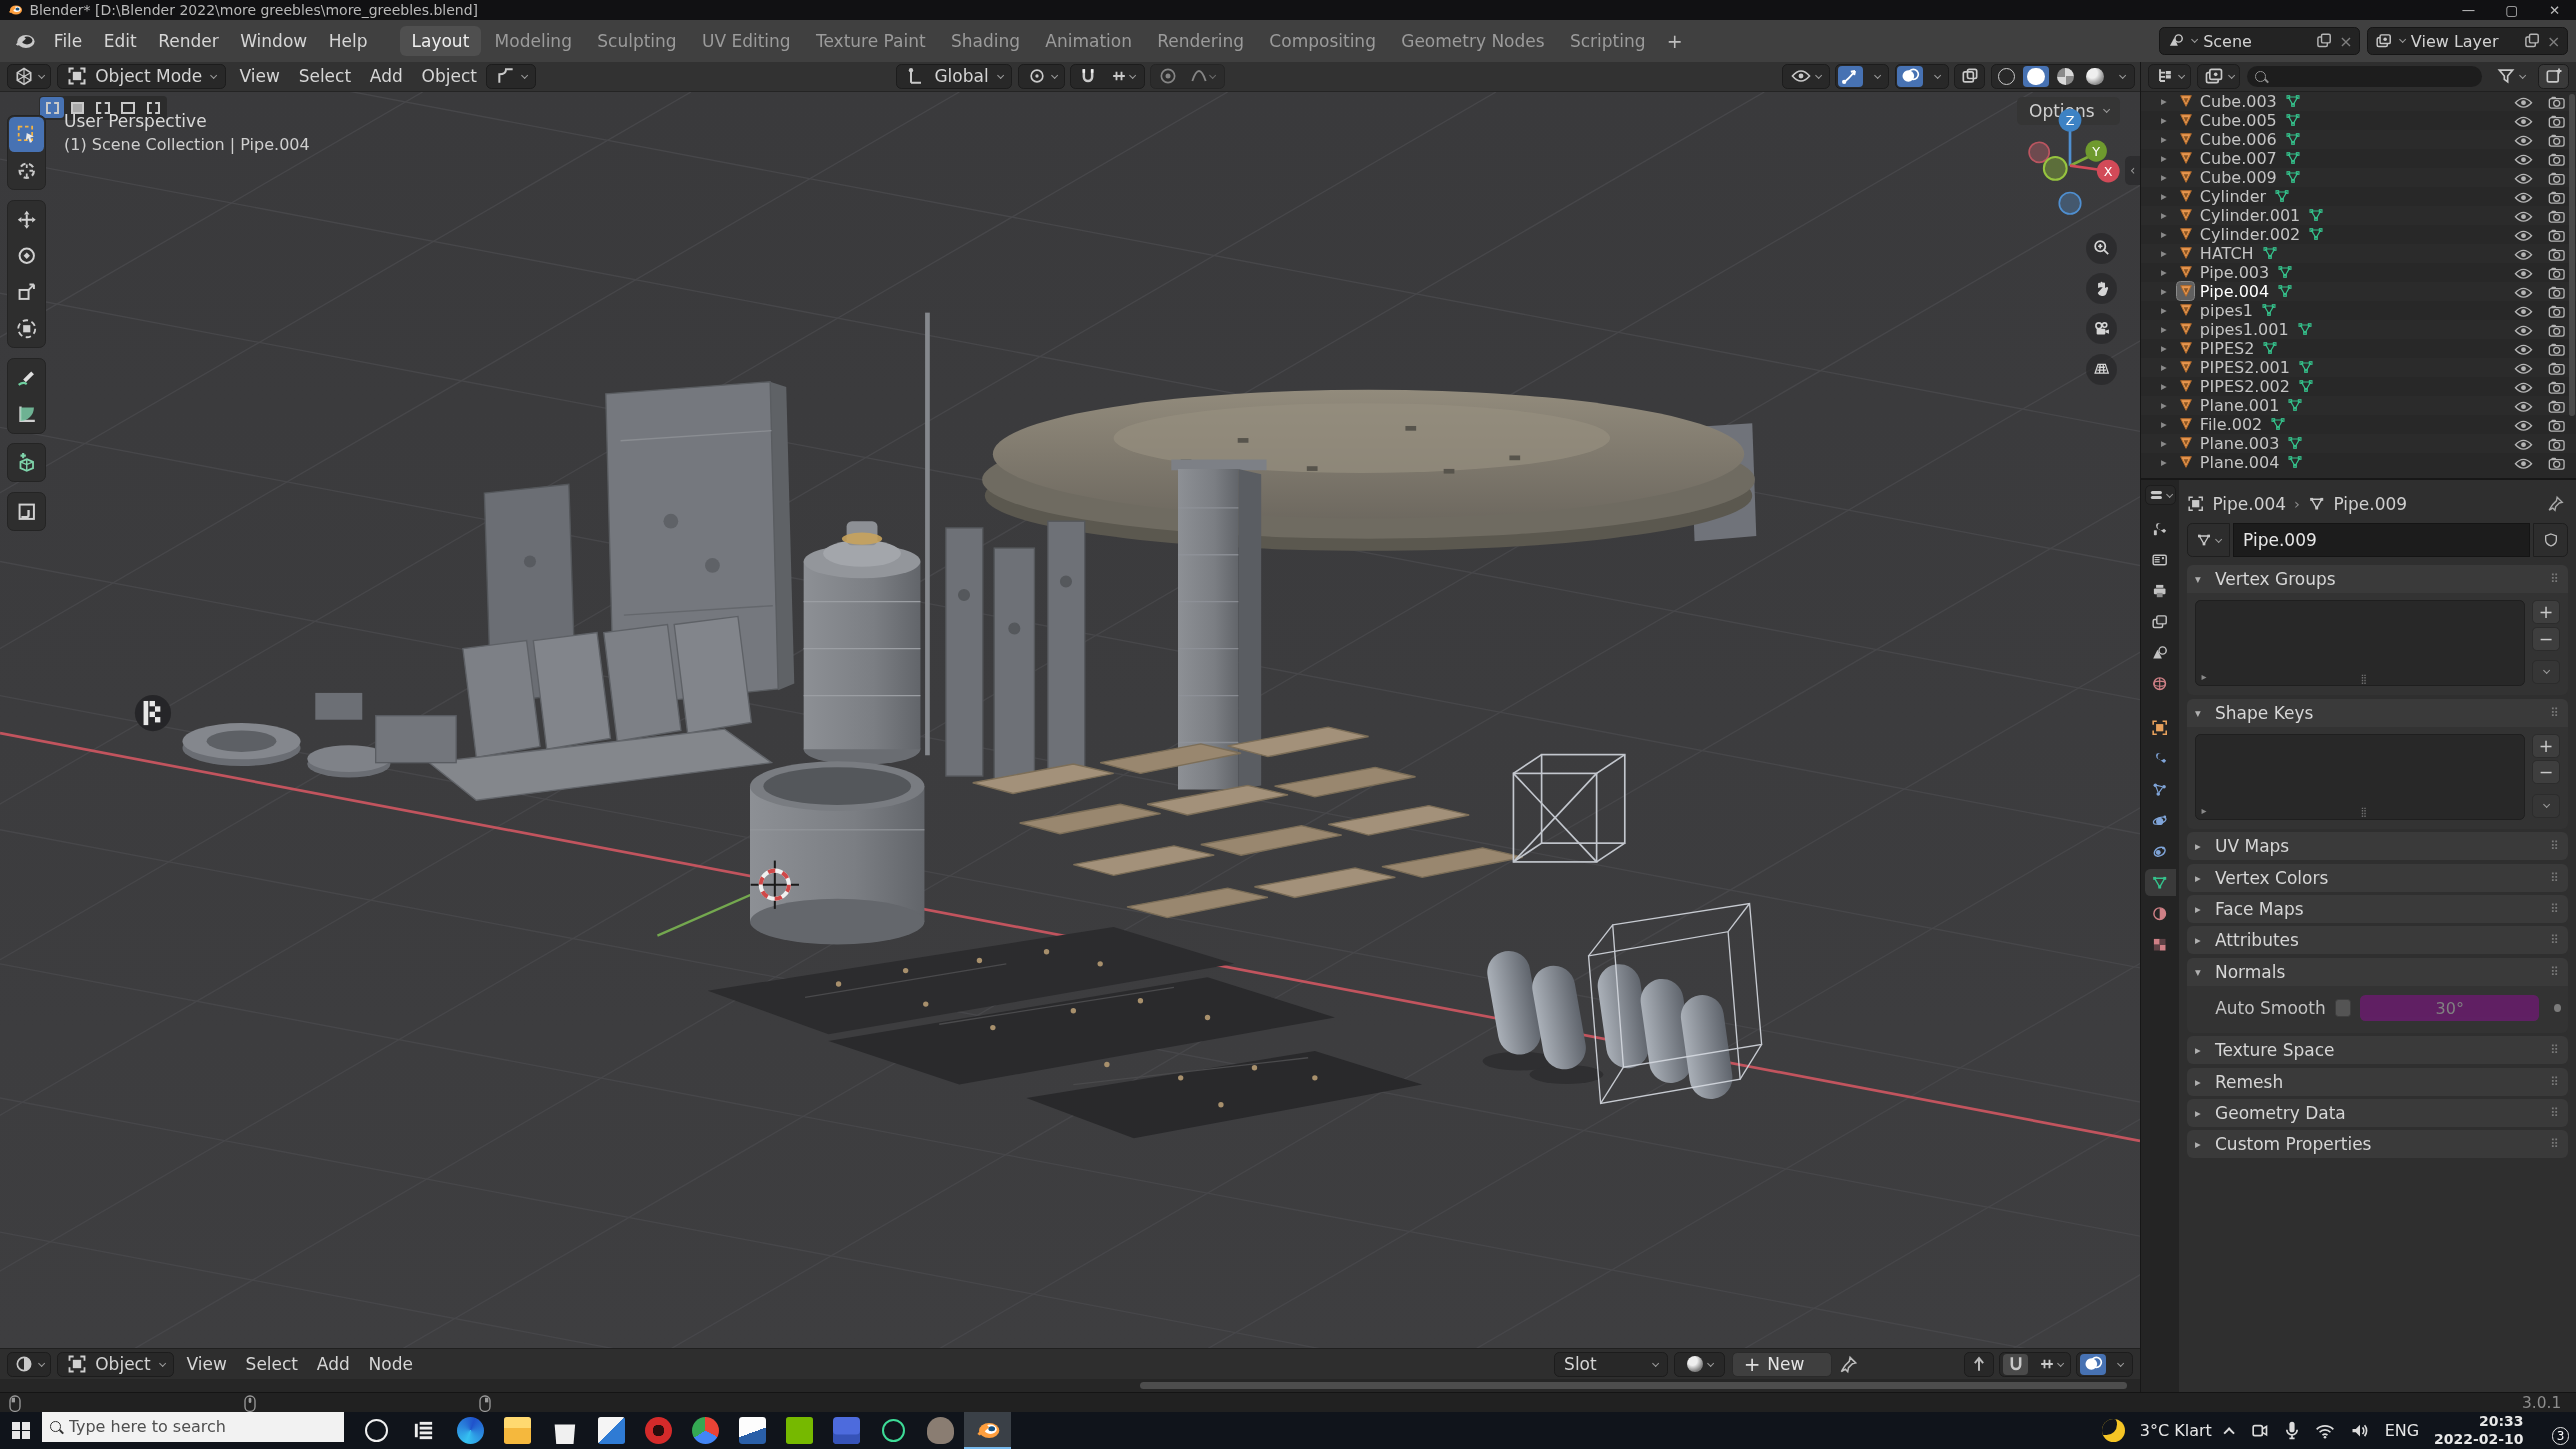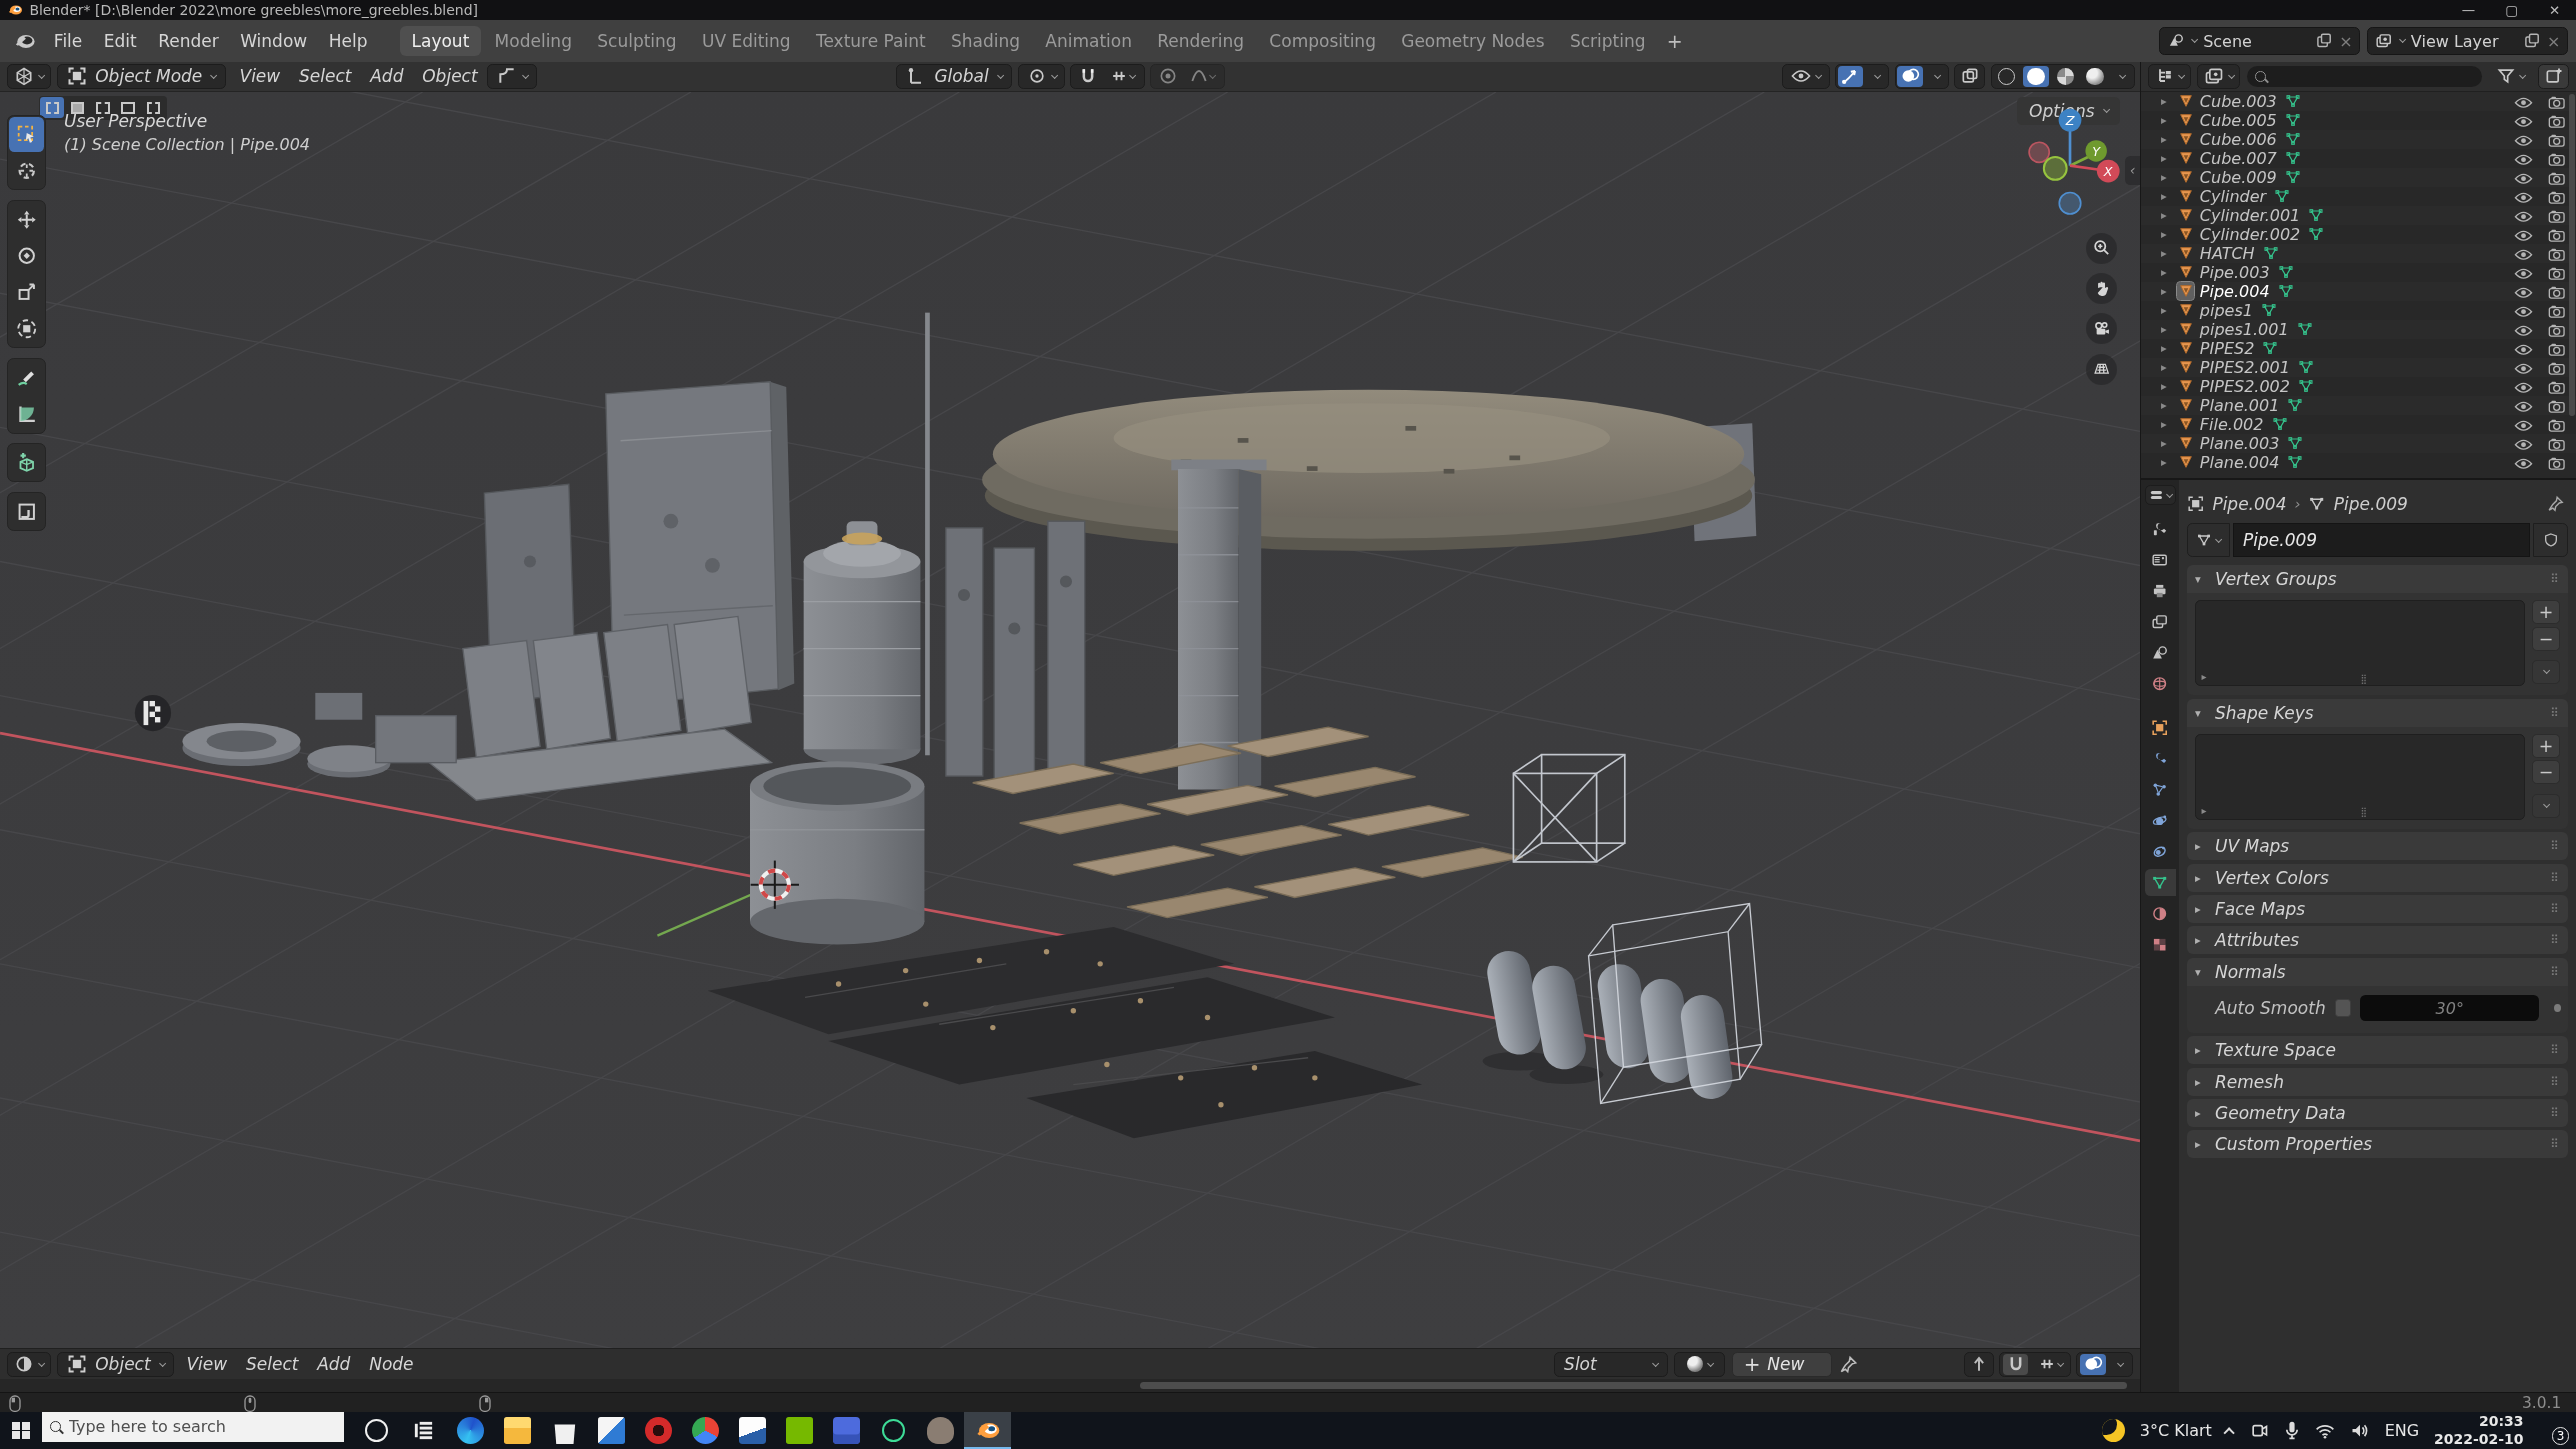--- a/index.html
+++ b/index.html
@@ -32,21 +32,21 @@
   .tab.active { background:#4f4f4f; color:#efefef; }
   .tab.add { color:#bdbdbd; font-size:19px; padding:2.7px 8px; }
   .topright { margin-left:auto; display:flex; gap:6.7px; }
   .scene-widget { display:flex; align-items:center; gap:6.7px; background:#232323; border:0.7px solid #161616;
                   border-radius:5.4px; height:28px; padding:0 6.7px; width:201px; }
   .scene-widget .lbl { color:#d2d2d2; font-size:16px; flex:1; }
   .mini-ic { width:17.4px; height:17.4px; }
   .xmark { color:#7e7e7e; font-size:16px; }
 
   
-  .main { display:flex; height:1330px;font-style:italic; }
+  .main { display:flex; height:1330px; }
   .vp-col { width:2140px; display:flex; flex-direction:column; background:#3b3b3d; }
   .vp-header { height:29.5px; background:#323232; border-bottom:1.3px solid #242424; display:flex;
                align-items:center; padding:0 6.7px; position:relative; z-index:5; }
   .vp-header .menus { display:flex; margin-left:4px; }
   .vp-header .menu-item { padding:1.3px 9.4px; font-size:17px; }
   .hdr-center { position:absolute; left:896px; display:flex; align-items:center; gap:5.4px; }
   .hdr-right { position:absolute; right:5.4px; display:flex; align-items:center; gap:5.4px; }
   .tool-ic { width:20px; height:20px; }
   .shade-dot { width:17.4px; height:17.4px; border-radius:50%; }
   .seg { display:flex; align-items:center; background:#282828; border-radius:5.4px; border:0.7px solid #1c1c1c; height:25.5px; padding:0 4px; gap:4px; }
@@ -126,21 +126,21 @@
   .listbox { flex:1; height:86px; background:#282828; border:0.7px solid #1f1f1f; border-radius:5.4px; position:relative; }
   .listbox .corner { position:absolute; left:5.4px; bottom:2.7px; color:#8a8a8a; font-size:10px; }
   .listbox .gripb { position:absolute; left:50%; bottom:1.3px; color:#6f6f6f; font-size:9.4px; letter-spacing:1.3px; }
   .sidebtns { display:flex; flex-direction:column; gap:2.7px; }
   .sbtn { width:28px; height:24px; background:#3e3e3e; border:0.7px solid #2c2c2c; border-radius:4.7px; color:#c9c9c9;
           display:flex; align-items:center; justify-content:center; font-size:17.4px; }
   .sbtn.down { margin-top:6.7px; background:#363636; }
   .normals-row { display:flex; align-items:center; gap:9.4px; padding:9.4px 6.7px 12px 6.7px; }
   .normals-row .nlabel { width:148px; text-align:right; color:#c2c2c2; font-size:17px; }
   .checkbox { width:17.4px; height:17.4px; background:#545454; border-radius:3.4px; border:0.7px solid #3e3e3e; }
-  .valfield { width:201px; height:25.5px; background:#000000; border-radius:5.4px; display:flex; align-items:center; justify-content:center; color:#9c9c9c; font-size:16px; opacity:.75; }
+  .valfield { width:201px; height:25.5px; background:#701a75; border-radius:5.4px; display:flex; align-items:center; justify-content:center; color:#9c9c9c; font-size:16px; opacity:.75; }
   .dotbtn { width:8px; height:8px; border-radius:50%; background:#9a9a9a; margin-left:5.4px; opacity:.7; }
 
   
   .statusbar { height:20px; background:#212121; border-top:0.7px solid #141414; position:relative; display:flex; align-items:center; }
   .mousehint { position:absolute; top:2px; }
   .version { position:absolute; right:14.8px; color:#8d8d8d; font-size:15.4px; }
 
   
   .taskbar { height:37px; background:#10141b; display:flex; }
   .startbtn { width:42px; height:100%; display:flex; align-items:center; justify-content:center; }

